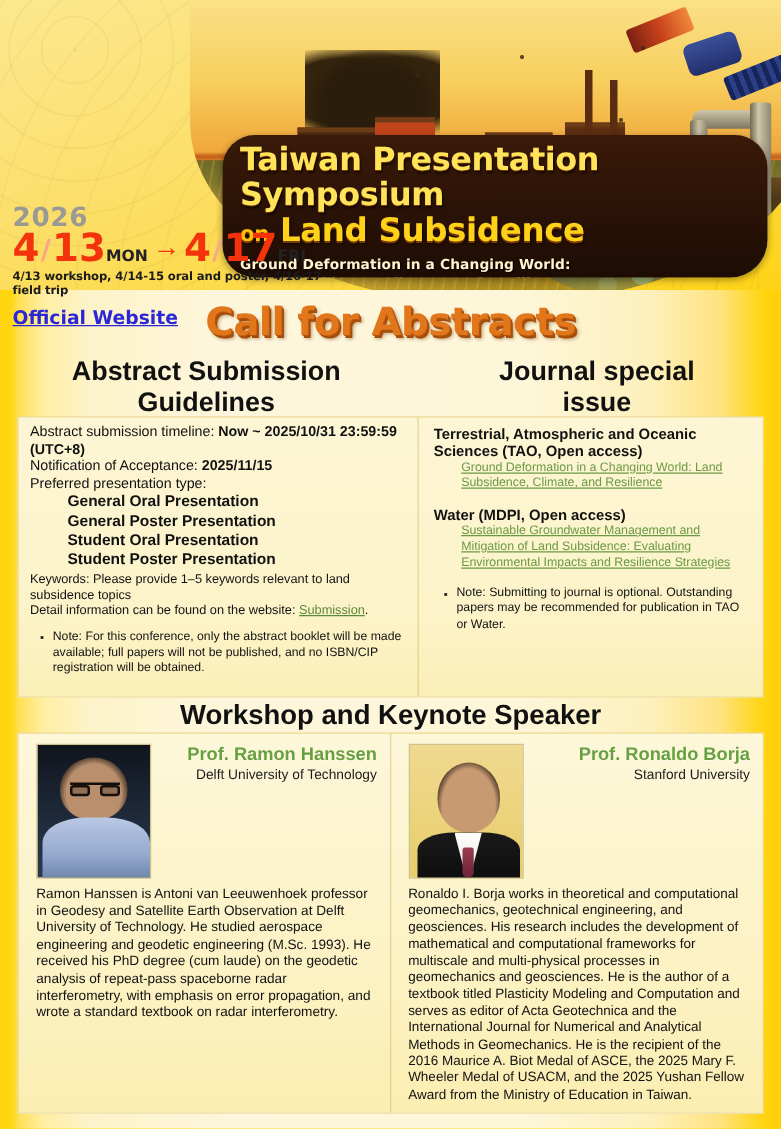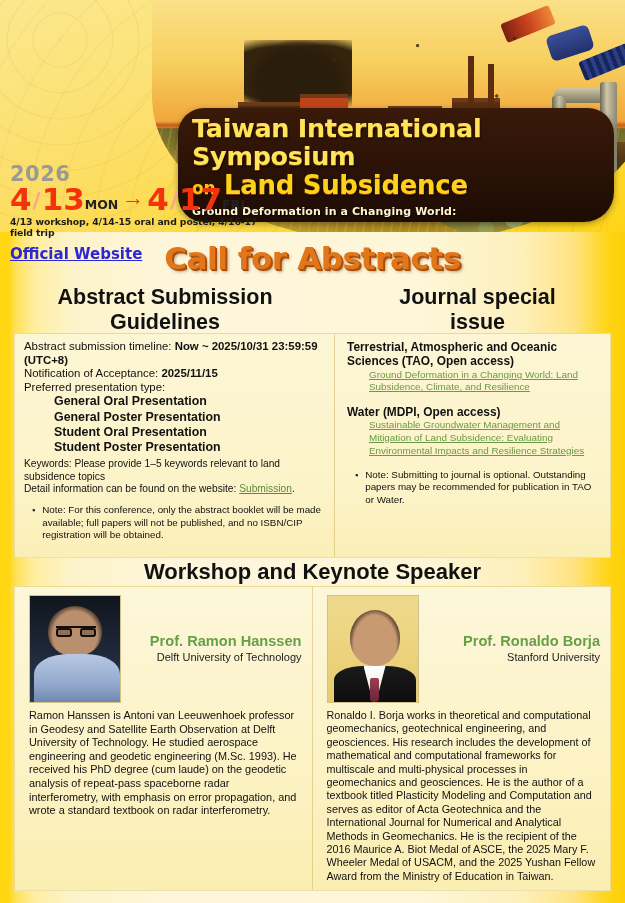--- a/index.html
+++ b/index.html
@@ -232,21 +232,21 @@
     font-size:22px; color:#111;
   }
   .spk-wrap{
     position:absolute; top:586px; left:14px; width:597px; height:305px;
     display:flex;
     background:linear-gradient(180deg,#fdf7da 0%,#fcf2c4 60%,#fbeeb2 100%);
     border:1px solid rgba(210,180,90,.35);
   }
   .spk{ width:50%; padding:8px 10px 6px 14px; position:relative; }
   .spk.l{ border-right:1px solid rgba(200,170,80,.45); }
-  .spk-top{ display:flex; align-items:center; }
+  .spk-top{ display:flex; align-items:flex-start; }
   .photo{
     width:92px; height:108px; flex:0 0 92px;
     border:1px solid #cfc28c; overflow:hidden; position:relative;
   }
   .photo.hanssen{
     background:linear-gradient(180deg,#10151d 0%,#1b2433 40%,#2b3a50 100%);
   }
   .photo.hanssen:before{
     content:""; position:absolute; left:18px; top:10px; width:54px; height:50px;
     background:radial-gradient(ellipse at 50% 58%, #b98f6e 0 58%, #2a1e16 78%, transparent 82%);
@@ -326,21 +326,21 @@
       <div class="faucet">
         <div class="pipe-h"></div>
         <div class="spout"></div>
         <div class="drip"></div>
         <div class="pipe-v"></div>
       </div>
       <div class="specks"></div>
     </div>
 
     <div class="plaque">
-      <div class="t1">Taiwan International Symposium</div>
+      <div class="t1">Taiwan Presentation Symposium</div>
       <div class="t2">
         <span class="small">on</span>
         <span>Land Subsidence</span>
       </div>
       <div class="t3">Ground Deformation in a Changing World:</div>
       <div class="t3" style="margin-top:0">Land Subsidence, Climate, and Resilience</div>
     </div>
   </div>
 
   <div class="datebox">

